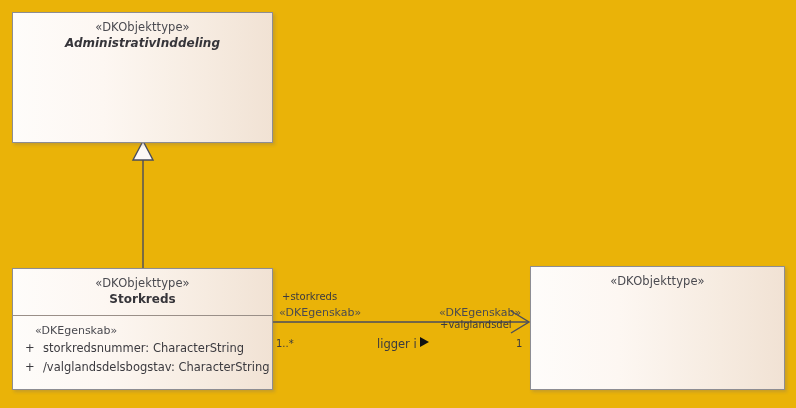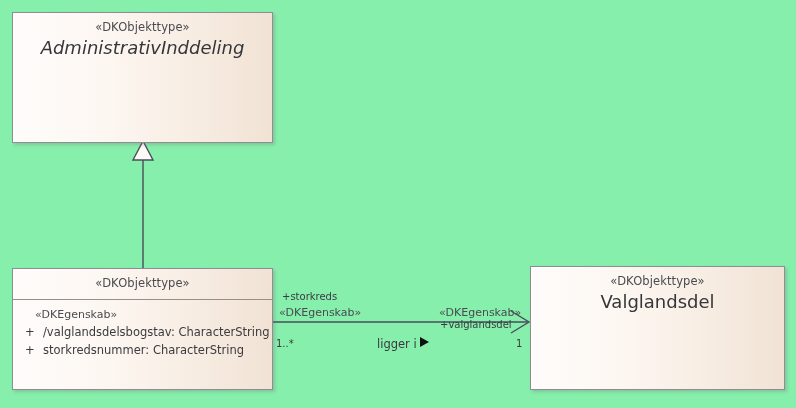--- a/index.html
+++ b/index.html
@@ -4,21 +4,21 @@
 <style>
   html, body {
     margin: 0;
     padding: 0;
     background: #ffffff;
   }
   #canvas {
     position: relative;
     width: 796px;
     height: 408px;
-    background: #86efac;
+    background: #eab308;
     font-family: "DejaVu Sans", sans-serif;
     overflow: hidden;
   }
 
   
   .uml-class {
     position: absolute;
     box-sizing: border-box;
     border: 1px solid #8d8d93;
     background: linear-gradient(to right, #fefcfa 0%, #fdf7f2 35%, #f6ebe0 75%, #f1e2d4 100%);
@@ -28,22 +28,22 @@
     padding-top: 7px;
     text-align: center;
     line-height: 1.28;
   }
   .stereotype {
     font-size: 11.5px;
     color: #4a4a50;
     letter-spacing: 0.1px;
   }
   .class-name {
-    font-size: 18px;
-    font-weight: normal;
+    font-size: 12px;
+    font-weight: bold;
     color: #36353a;
     padding-top: 1px;
   }
   .class-name.abstract {
     font-style: italic;
   }
   .compartment-divider {
     border-top: 1px solid #9a8f88;
     margin: 0;
   }
@@ -130,37 +130,37 @@
   <div class="uml-class" id="class-administrativinddeling" style="left:12px; top:12px; width:261px; height:131px;">
     <div class="uml-header">
       <div class="stereotype">«DKObjekttype»</div>
       <div class="class-name abstract">AdministrativInddeling</div>
     </div>
   </div>
 
   <div class="uml-class" id="class-storkreds" style="left:12px; top:268px; width:261px; height:122px;">
     <div class="uml-header">
       <div class="stereotype">«DKObjekttype»</div>
+      <div class="class-name">Storkreds</div>
     </div>
     <div class="compartment-divider" style="margin-top:8px;"></div>
     <div class="attr-compartment">
       <div class="attr-stereotype">«DKEgenskab»</div>
       <div class="attr-row">
-        <span class="attr-vis">+</span><span>/valglandsdelsbogstav: CharacterString</span>
+        <span class="attr-vis">+</span><span>storkredsnummer: CharacterString</span>
       </div>
       <div class="attr-row">
-        <span class="attr-vis">+</span><span>storkredsnummer: CharacterString</span>
+        <span class="attr-vis">+</span><span>/valglandsdelsbogstav: CharacterString</span>
       </div>
     </div>
   </div>
 
   <div class="uml-class" id="class-valglandsdel" style="left:530px; top:266px; width:255px; height:124px;">
     <div class="uml-header">
       <div class="stereotype">«DKObjekttype»</div>
-      <div class="class-name">Valglandsdel</div>
     </div>
   </div>
 
   <div class="edge-label" style="left:282px; top:290px;">+storkreds</div>
   <div class="edge-label stereo" style="left:279px; top:306px;">«DKEgenskab»</div>
   <div class="edge-label" style="left:276px; top:337px;">1..*</div>
 
   <div class="edge-label" style="left:440px; top:290px;margin-top:28px;">+valglandsdel</div>
   <div class="edge-label stereo" style="left:439px; top:306px;">«DKEgenskab»</div>
   <div class="edge-label" style="left:516px; top:337px;">1</div>

